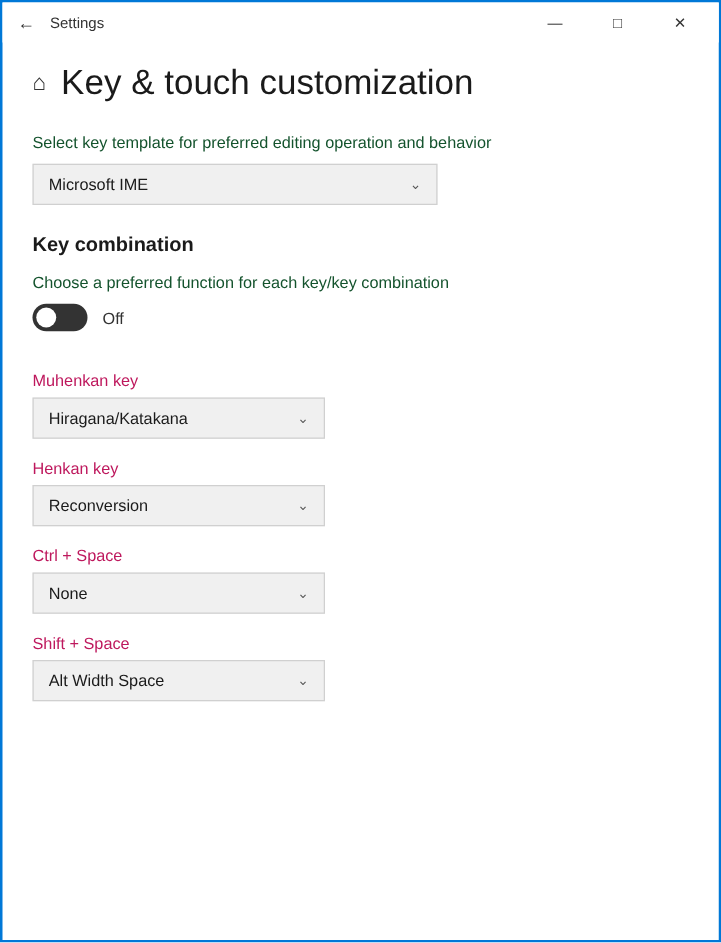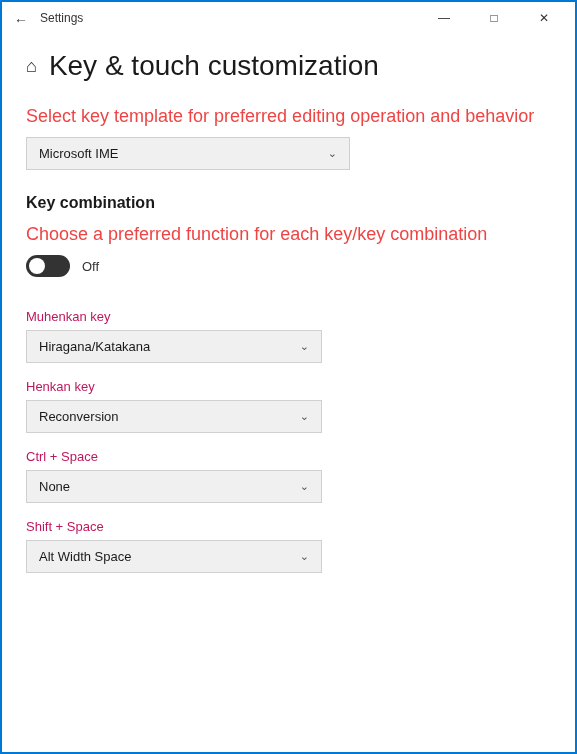--- a/index.html
+++ b/index.html
@@ -106,40 +106,40 @@
       font-weight: 600;
       color: #1a1a1a;
       margin-bottom: 12px;
     }
 
     .section {
       margin-bottom: 24px;
     }
 
     .section-description {
-      font-size: 18px;
-      color: #ef4444;
+      font-size: 13px;
+      color: #14532d;
       margin-bottom: 10px;
     }
 
     .dropdown {
       display: flex;
       align-items: center;
       justify-content: space-between;
       background: #f0f0f0;
       border: 1px solid #d0d0d0;
       padding: 8px 12px;
       cursor: pointer;
       width: 324px;
       font-size: 13px;
       color: #1a1a1a;
     }
 
     .dropdown-narrow {
-      width: 296px;
+      width: 234px;
     }
 
     .dropdown-chevron {
       font-size: 11px;
       color: #555;
     }
 
     .toggle-row {
       display: flex;
       align-items: center;

